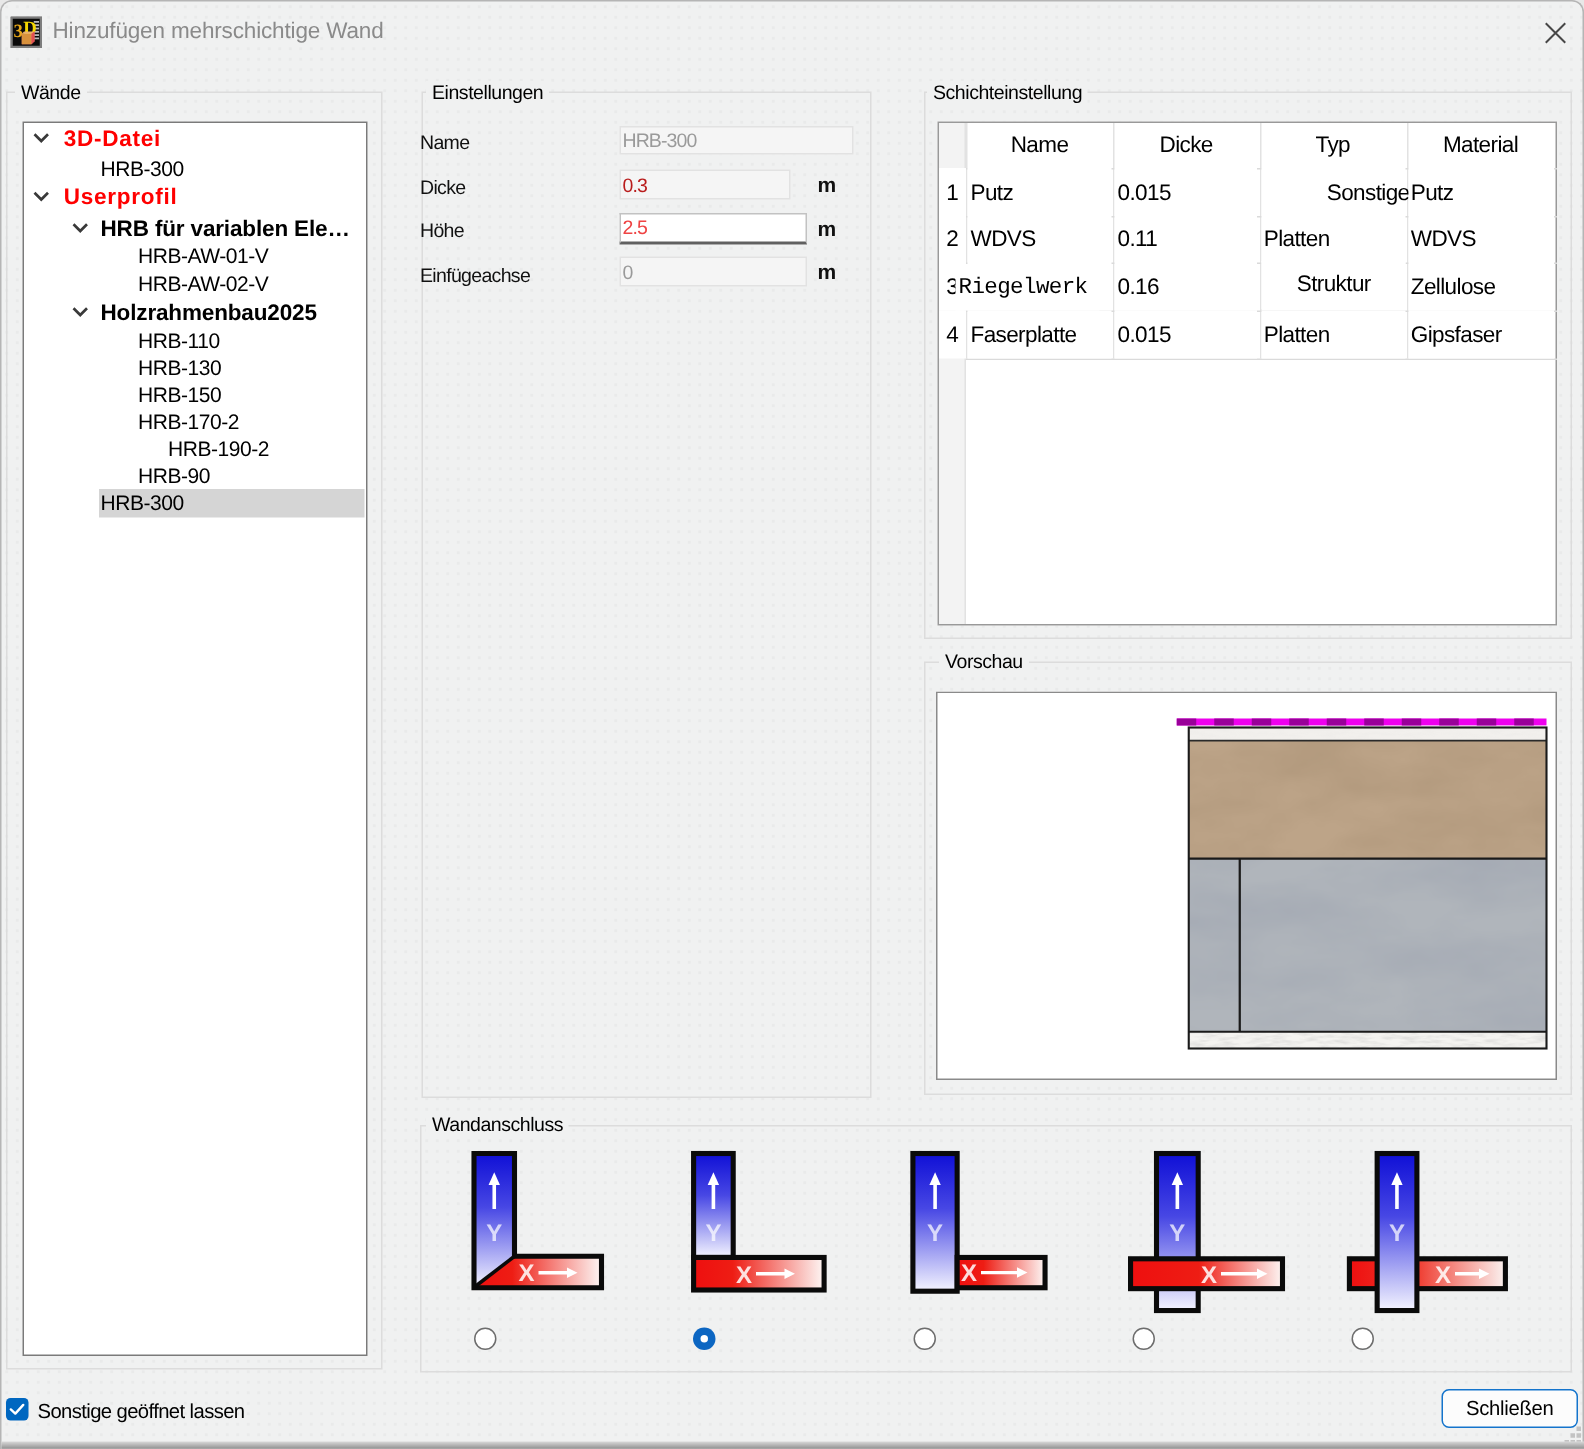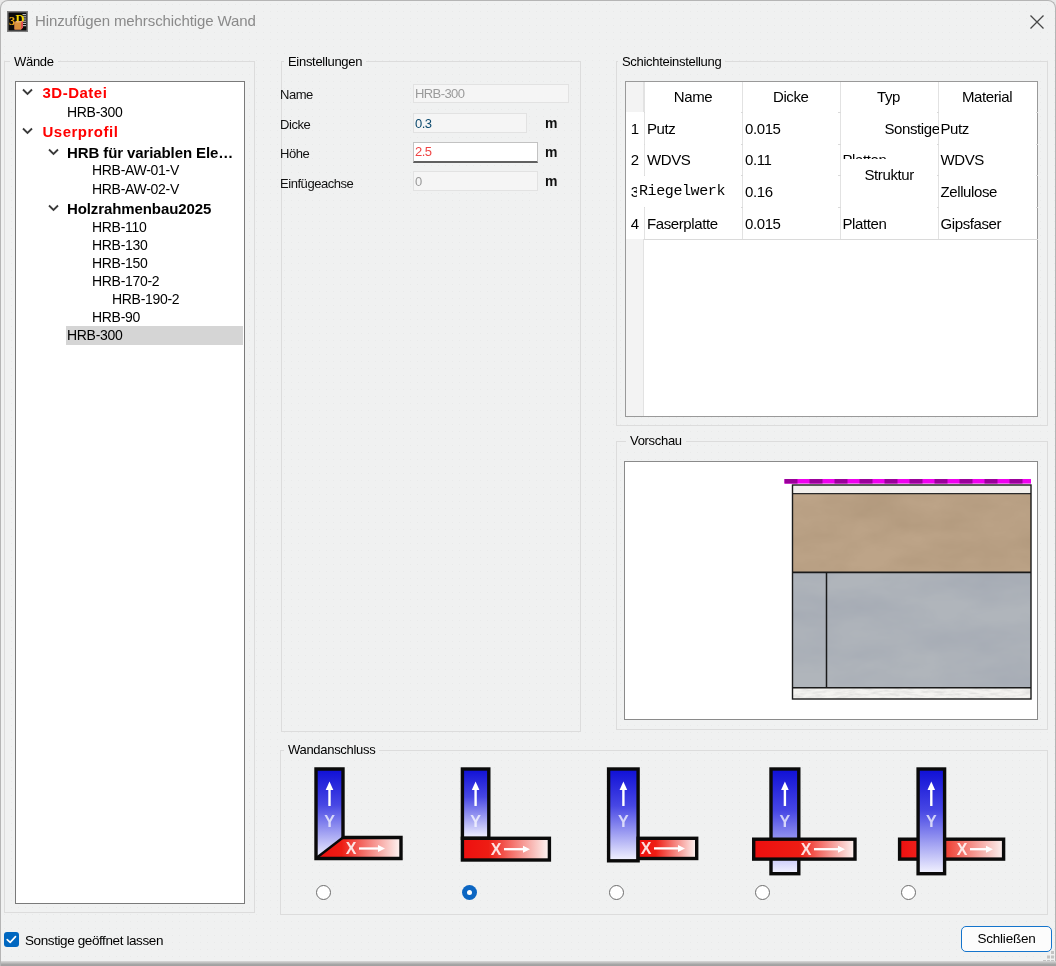--- a/index.html
+++ b/index.html
@@ -84,21 +84,21 @@
 
   <div class="group" style="left:280px; top:60px; width:300px; height:671px;"></div>
   <div class="glabel" style="left:283px; top:53px;">Einstellungen</div>
 
   <div class="lbl" style="left:279px; top:86px;">Name</div>
   <div class="lbl" style="left:279px; top:115.5px;">Dicke</div>
   <div class="lbl" style="left:279px; top:145px;">Höhe</div>
   <div class="lbl" style="left:279px; top:174.5px;">Einfügeachse</div>
 
   <div class="inp" style="left:412px; top:83px; width:156px; height:19px; background:#f5f5f5; border:1px solid #e2e2e2; color:#9a9a9a;">HRB-300</div>
-  <div class="inp" style="left:412px; top:112px; width:114px; height:20px; background:#f5f5f5; border:1px solid #e2e2e2; color:#0c4a6e;">0.3</div>
+  <div class="inp" style="left:412px; top:112px; width:114px; height:20px; background:#f5f5f5; border:1px solid #e2e2e2; color:#b91c1c;">0.3</div>
   <div class="inp" style="left:412px; top:141px; width:124.5px; height:20.5px; background:#fff; border:1px solid #c2c2c2; border-bottom:2px solid #606060; color:#ef4444;">2.5</div>
   <div class="inp" style="left:412px; top:170px; width:124.5px; height:20px; background:#f5f5f5; border:1px solid #e2e2e2; color:#9a9a9a;">0</div>
   <div class="abs" style="left:544px; top:114px; font-size:14px; font-weight:bold; color:#111;">m</div>
   <div class="abs" style="left:544px; top:143px; font-size:14px; font-weight:bold; color:#111;">m</div>
   <div class="abs" style="left:544px; top:172px; font-size:14px; font-weight:bold; color:#111;">m</div>
 
   <div class="group" style="left:615px; top:60px; width:432px; height:365px;"></div>
   <div class="glabel" style="left:617px; top:53px;">Schichteinstellung</div>
 
   <div class="abs" style="left:624px; top:79.5px; width:412.5px; height:336.5px; background:#fff; border:1px solid #999;"></div>
@@ -130,21 +130,21 @@
   <div class="td" style="left:644px; top:111.3px; width:96px;">Putz</div>
   <div class="td" style="left:742px; top:111.3px; width:95px;">0.015</div>
   <div class="td" style="left:839.5px; top:111.3px; width:96px;padding-left:44px;">Sonstige</div>
   <div class="td" style="left:937.5px; top:111.3px; width:97px;">Putz</div>
   <div class="td" style="left:644px; top:143px; width:96px;">WDVS</div>
   <div class="td" style="left:742px; top:143px; width:95px;">0.11</div>
   <div class="td" style="left:839.5px; top:143px; width:96px;">Platten</div>
   <div class="td" style="left:937.5px; top:143px; width:97px;">WDVS</div>
   <div class="td" style="left:636px; top:174.7px; width:96px;font-family:Liberation Mono, monospace;">Riegelwerk</div>
   <div class="td" style="left:742px; top:174.7px; width:95px;">0.16</div>
-  <div class="td" style="left:839.5px; top:158px; width:96px;padding-left:24px;">Struktur</div>
+  <div class="td" style="left:839.5px; top:173px; width:96px;padding-left:24px;">Struktur</div>
   <div class="td" style="left:937.5px; top:174.7px; width:97px;">Zellulose</div>
   <div class="td" style="left:644px; top:206.4px; width:96px;">Faserplatte</div>
   <div class="td" style="left:742px; top:206.4px; width:95px;">0.015</div>
   <div class="td" style="left:839.5px; top:206.4px; width:96px;">Platten</div>
   <div class="td" style="left:937.5px; top:206.4px; width:97px;">Gipsfaser</div>
 
   <div class="group" style="left:615px; top:440px; width:432px; height:289px;"></div>
   <div class="glabel" style="left:625px; top:432px;">Vorschau</div>
   <svg class="abs" style="left:622.5px; top:460px;" width="414" height="259" viewBox="0 0 414 259">
     <defs>

